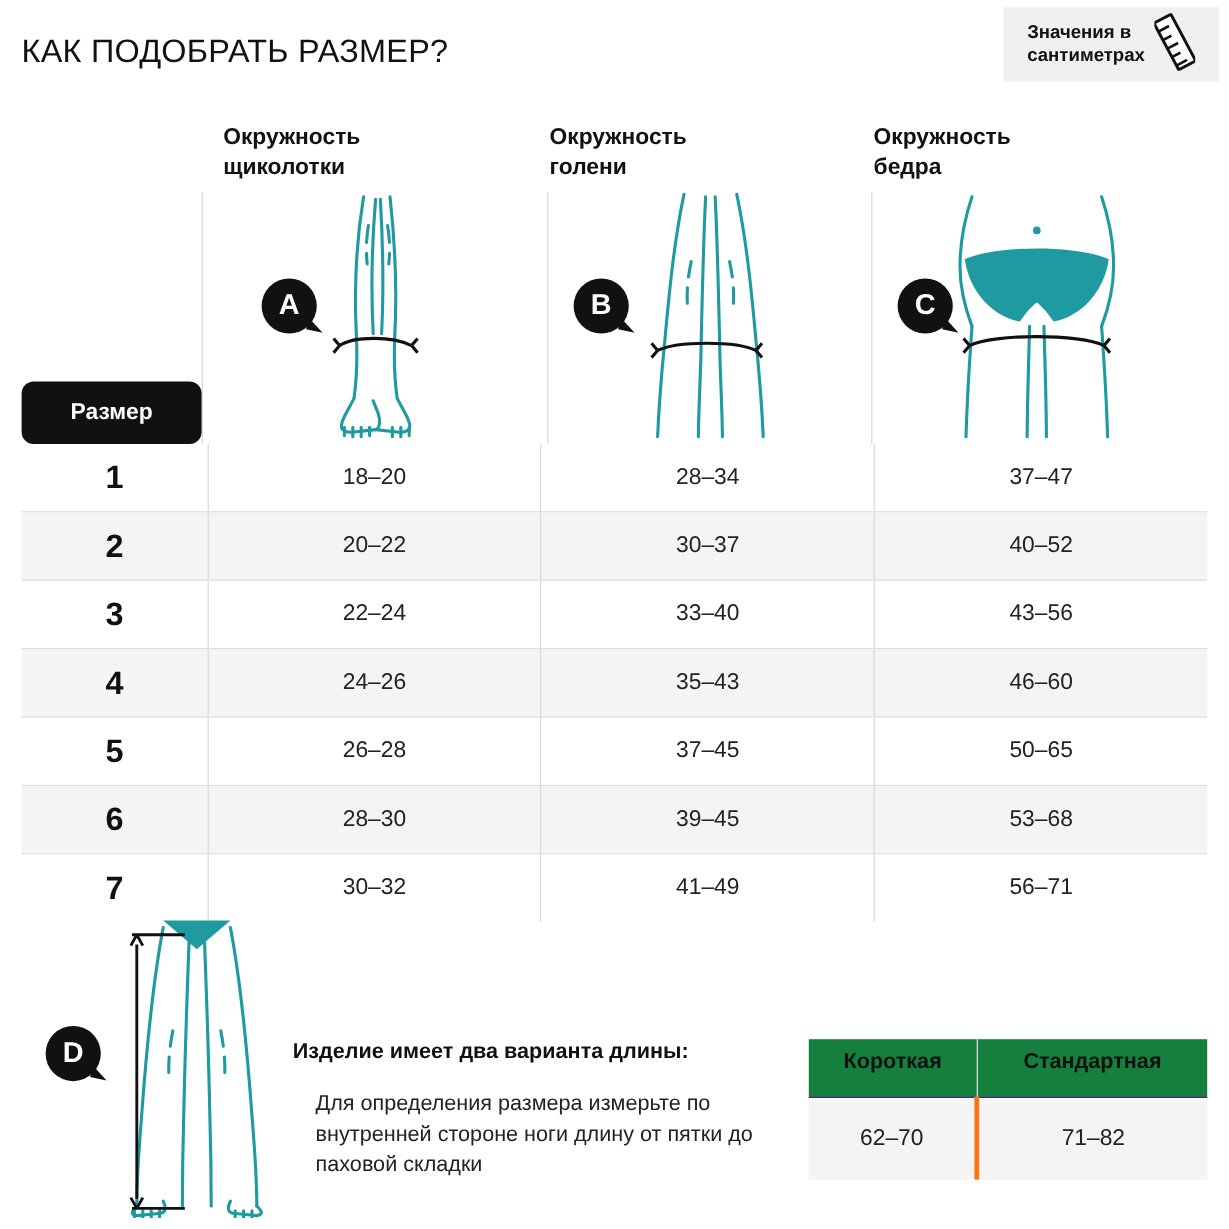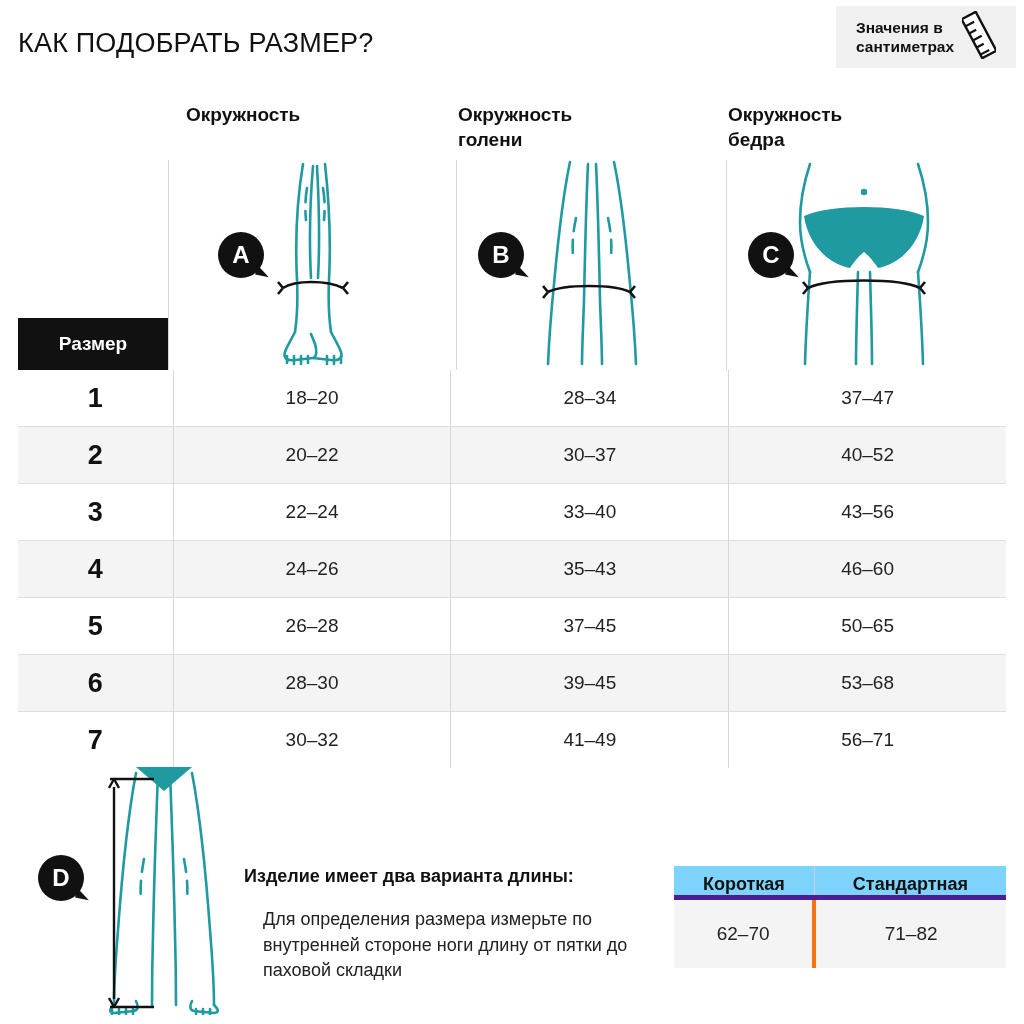--- a/index.html
+++ b/index.html
@@ -125,20 +125,21 @@
     top: 318px;
     width: 150px;
     height: 52px;
     background: #111111;
     color: #ffffff;
     font-size: 19px;
     font-weight: bold;
     display: flex;
     align-items: center;
     justify-content: center;
+    border-radius: 10px;
   }
   .table td {
     height: 54px;
     font-size: 19px;
     text-align: center;
     color: #222222;
     border: 0;
   }
   .table td.size {
     width: 150px;
@@ -196,24 +197,24 @@
     position: absolute;
     left: 674px;
     top: 866px;
     width: 332px;
     border-collapse: collapse;
   }
   .len-table th {
     font-size: 18px;
     font-weight: bold;
     color: #111111;
-    padding: 8px 4px 0;
+    padding: 8px 4px 19px;
     text-align: center;
-    background: #7dd3fc;
-    border-bottom: 5px solid #4c1d95;
+    background: #15803d;
+    border-bottom: 1px solid #4c1d95;
   }
   .len-table th.left { border-right: 1px solid #cfcfcf; }
   .len-table td {
     font-size: 19px;
     color: #222222;
     text-align: center;
     height: 66px;
     background: #f4f4f4;
   }
   .len-table td.left { border-right: 4px solid #f97316; }
@@ -236,20 +237,21 @@
           <line x1="9" y1="26" x2="19" y2="26" stroke="#111111" stroke-width="2.2"></line>
           <line x1="9" y1="34" x2="17" y2="34" stroke="#111111" stroke-width="2.2"></line>
           <line x1="9" y1="42" x2="19" y2="42" stroke="#111111" stroke-width="2.2"></line>
         </g>
       </svg>
     </div>
   </div>
 
   <div class="col-head c1">
     <div>Окружность</div>
+    <div>щиколотки</div>
   </div>
   <div class="col-head c2">
     <div>Окружность</div>
     <div>голени</div>
   </div>
   <div class="col-head c3">
     <div>Окружность</div>
     <div>бедра</div>
   </div>
 

